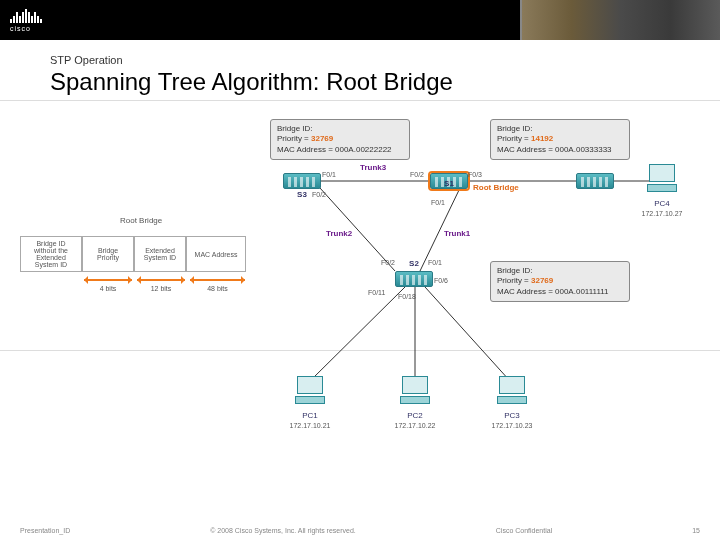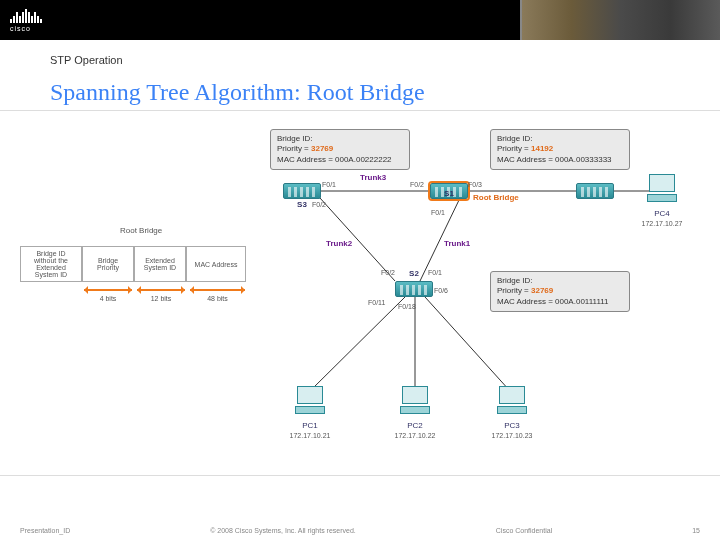--- a/index.html
+++ b/index.html
@@ -4,22 +4,22 @@
 <style>
   * { box-sizing: border-box; margin: 0; padding: 0; }
   body { width: 720px; height: 540px; font-family: Arial, sans-serif; background: #fff; overflow: hidden; position: relative; }
   .header-bar { height: 40px; background: #000; display: flex; align-items: center; justify-content: space-between; }
   .cisco-logo { color: #fff; font-size: 7px; padding-left: 10px; letter-spacing: 1px; display: flex; flex-direction: column; }
   .cisco-bars { display: flex; gap: 1px; align-items: flex-end; height: 14px; margin-bottom: 2px; }
   .cbar { width: 2px; background: #fff; }
   .header-photos { width: 200px; height: 40px; background: linear-gradient(90deg,#8a7a5a,#6b5b3a,#4a4a4a,#3a3a3a,#5a5a5a); border-left: 2px solid #888; }
   .title-block { padding: 14px 30px 4px 50px; }
   .eyebrow { font-size: 11px; font-weight: normal; color: #333; }
-  .title { font-size: 24px; font-family: Liberation Serif, serif; color: #3b82f6; margin-top: 13px; }
-  .diagram-area { position: relative; width: 720px; height: 366px; background: #fff; border-top: 1px solid #ddd; border-bottom: 1px solid #ddd; padding-left: 7px; }
+  .title { font-size: 24px; font-family: Liberation Sans, sans-serif; color: #000000; margin-top: 2px; }
+  .diagram-area { position: relative; width: 720px; height: 251px; background: #fff; border-top: 1px solid #ddd; border-bottom: 1px solid #ddd; padding-left: 7px; }
   .box { position: absolute; border: 1px solid #888; background: #eaeaea; border-radius: 3px; padding: 4px 6px; font-size: 8px; line-height: 1.3; color: #333; }
   .orange { color: #e06a1a; font-weight: bold; }
   .switch { position: absolute; width: 38px; height: 16px; background: linear-gradient(#5bbcc4,#2a8a95); border: 1px solid #2a7a85; border-radius: 2px; }
   .switch::after { content:""; position:absolute; left:4px; top:3px; width:30px; height:10px; background: repeating-linear-gradient(90deg,#fff,#fff 3px,transparent 3px,transparent 6px); opacity:.6; }
   .switch.root { outline: 2px solid #f07a1a; }
   .sw-label { position: absolute; font-size: 8px; font-weight: bold; color: #336; width: 38px; text-align: center; }
   .pc { position: absolute; width: 34px; height: 34px; }
   .pc .monitor { width: 26px; height: 18px; background: #d8eef0; border: 1px solid #2a8a95; margin: 0 auto; }
   .pc .base { width: 30px; height: 8px; background: #9cd4d8; border: 1px solid #2a8a95; margin: 2px auto 0; }
   .pc-label { position: absolute; font-size: 8px; font-weight: normal; color: #336; width: 40px; text-align: center; }

